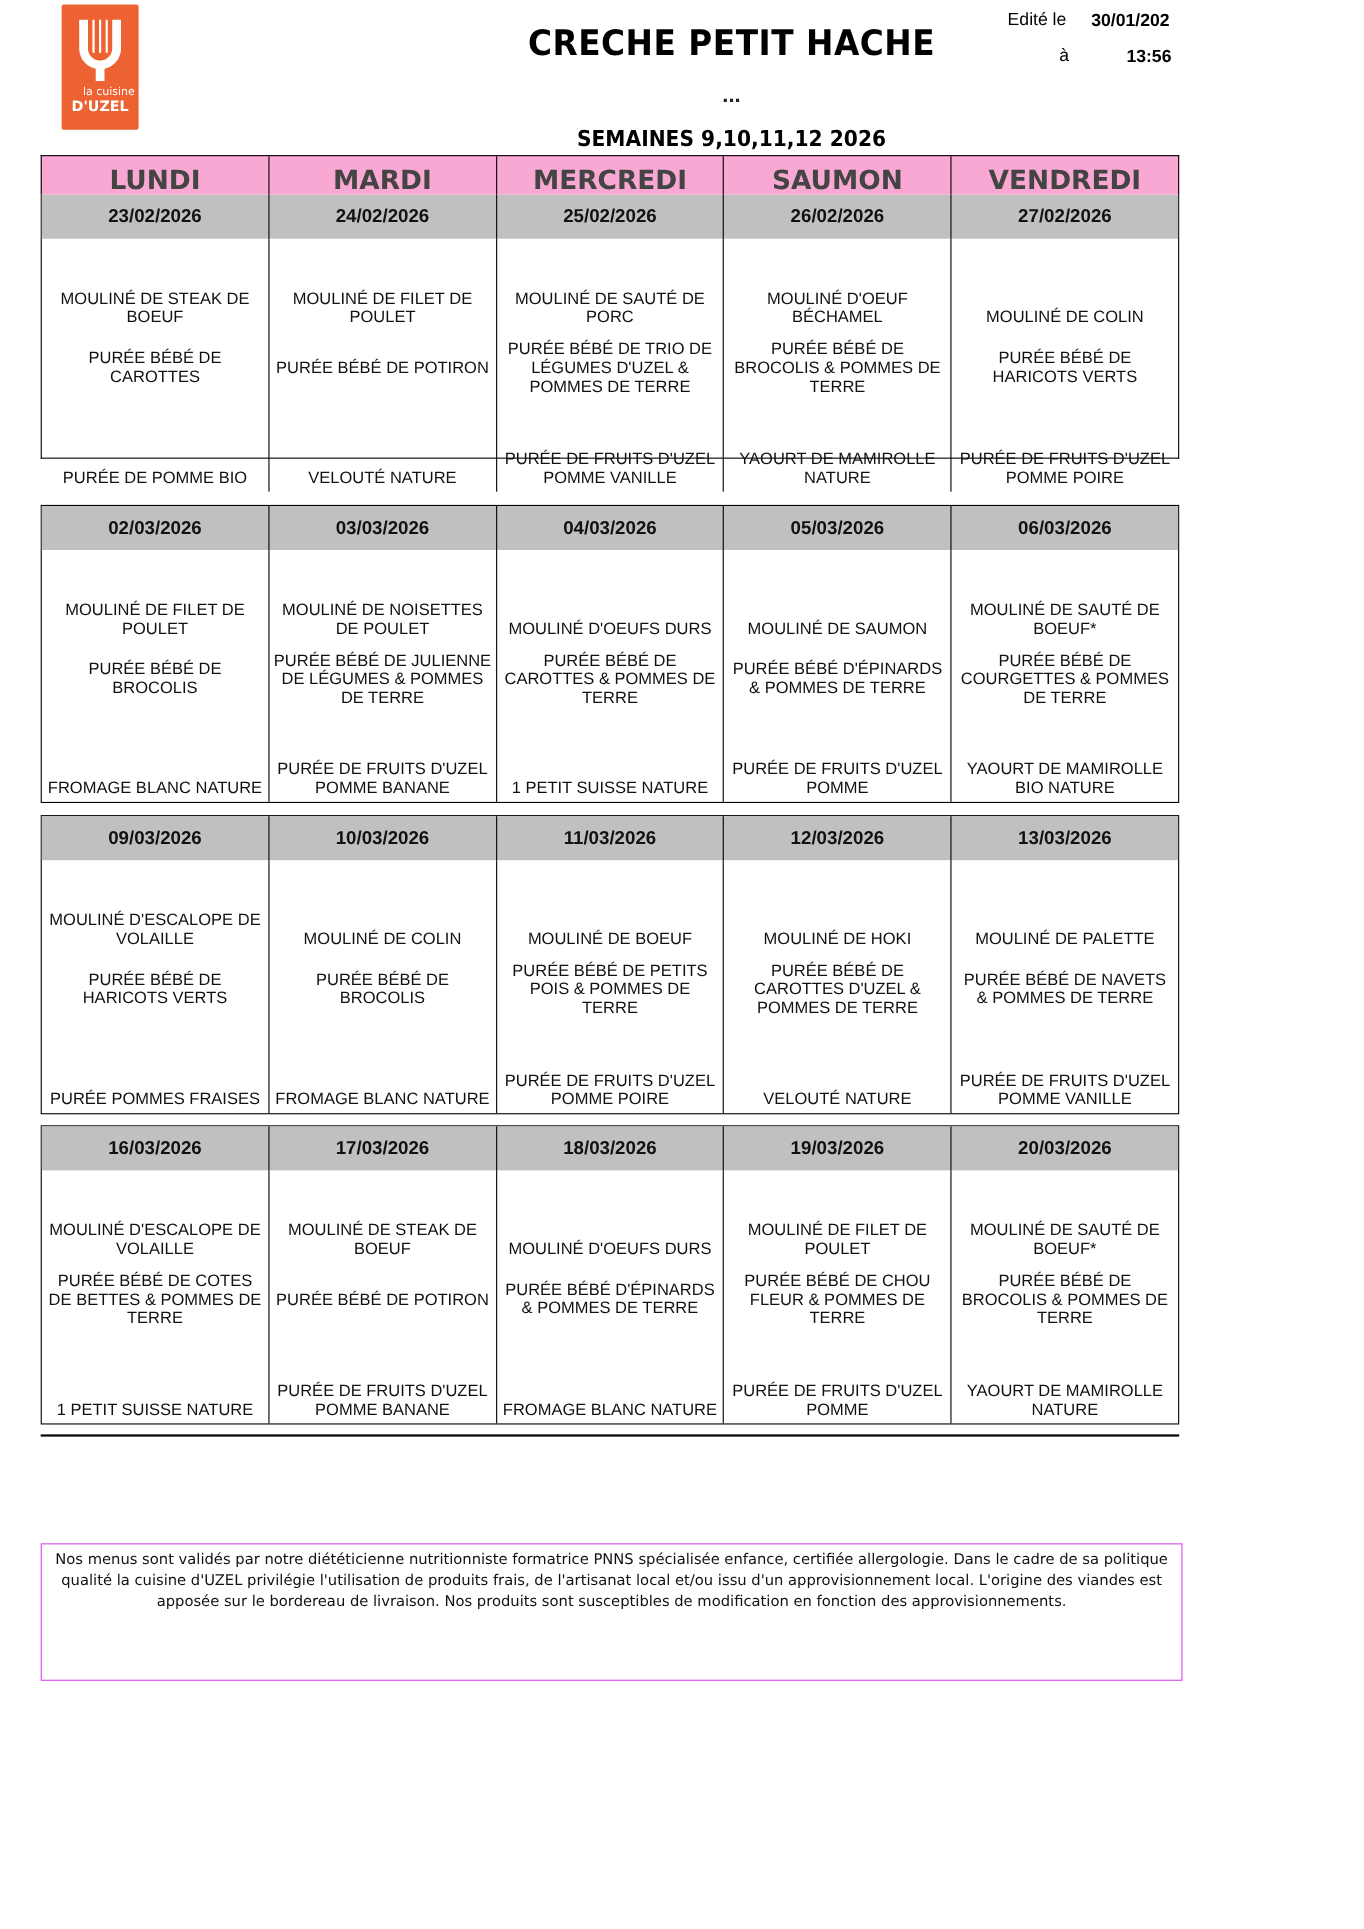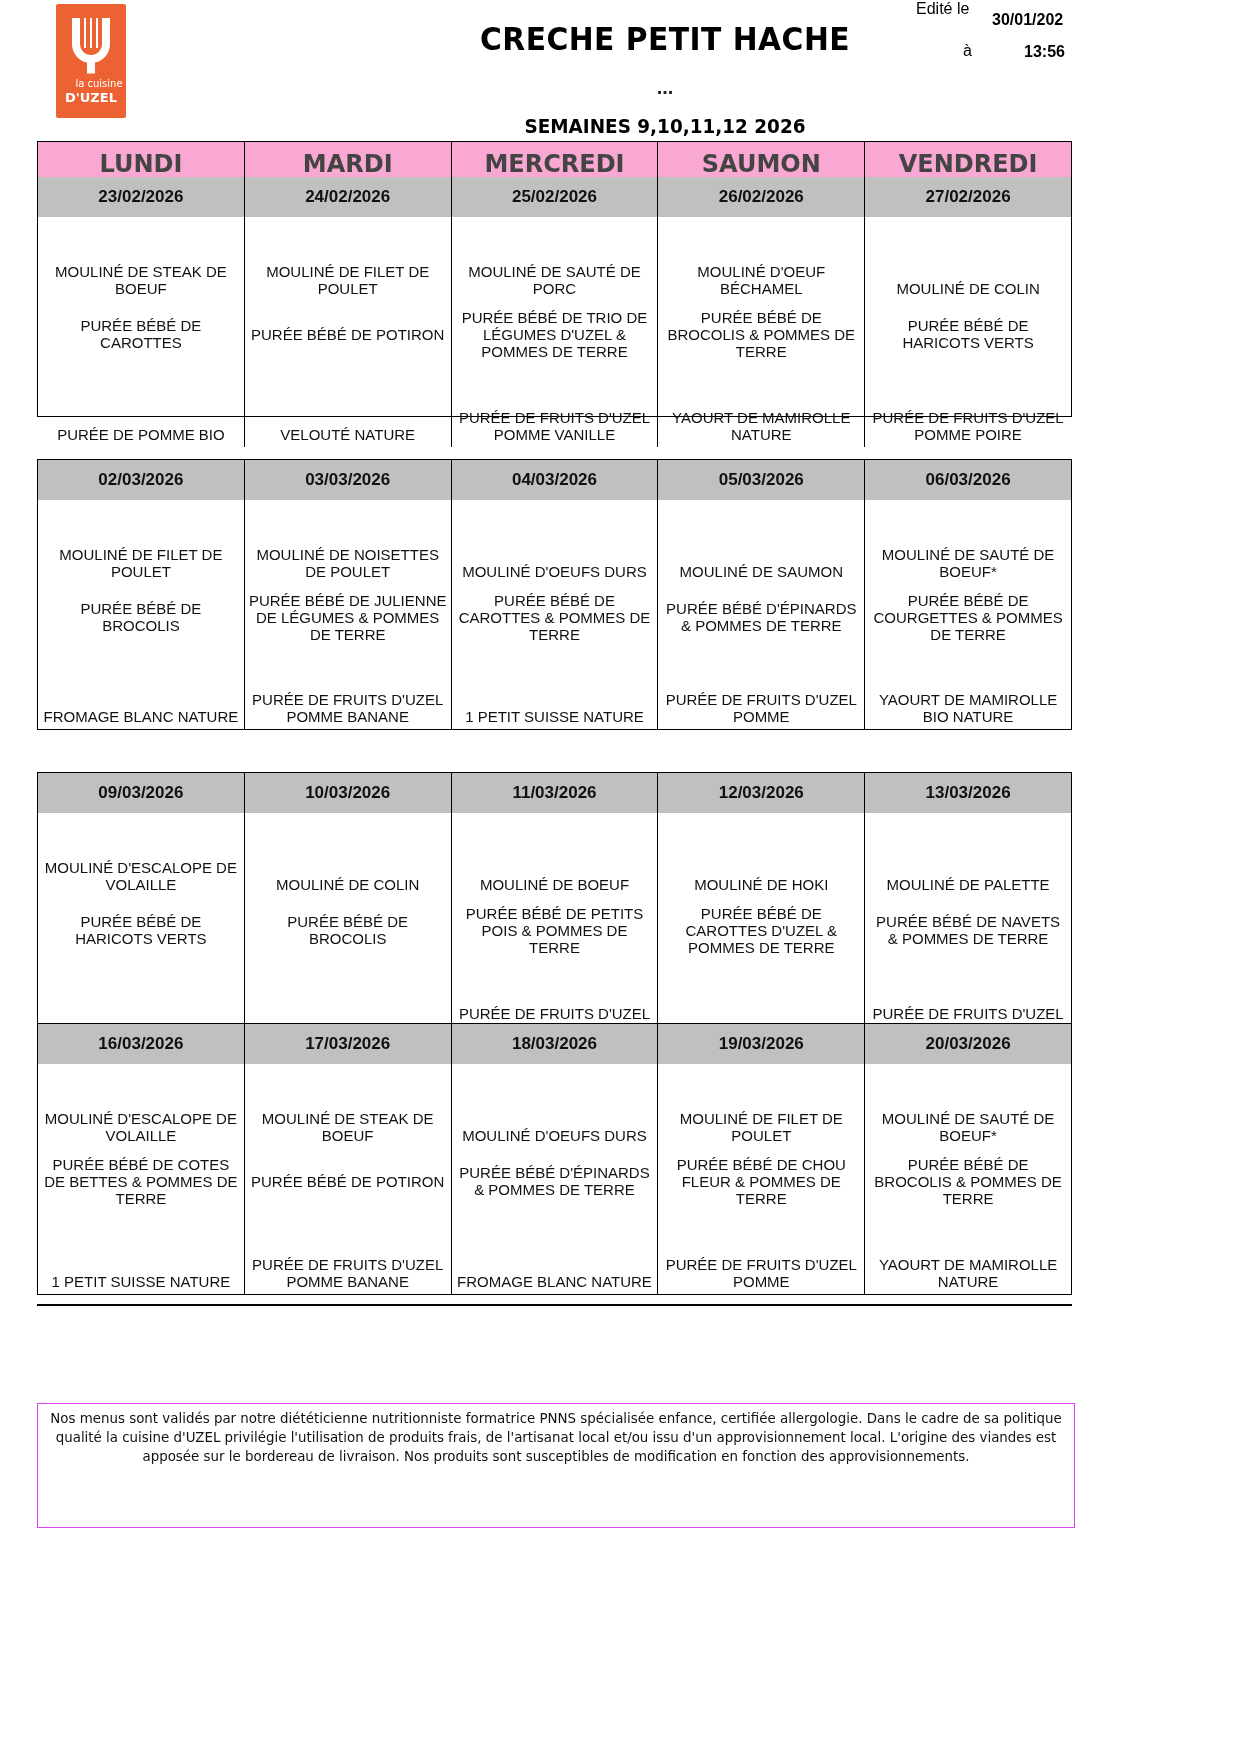--- a/index.html
+++ b/index.html
@@ -44,21 +44,21 @@
     <rect x="26" y="2" width="2" height="30" fill="#ffffff"></rect>
   </svg>
   <div class="lt1">la cuisine</div>
   <div class="lt2">D'UZEL</div>
 </div>
 
 <div class="title">CRECHE PETIT HACHE</div>
 <div class="ellipsis">...</div>
 <div class="subtitle">SEMAINES 9,10,11,12 2026</div>
 
-<div class="edit" style="left:916px; top:0;">Edité le</div>
+<div class="edit" style="left:916px; top:10px;">Edité le</div>
 <div class="edit b" style="left:992px; top:11px;">30/01/202</div>
 <div class="edit" style="left:963px; top:42px;">à</div>
 <div class="edit b" style="left:1024px; top:43px;">13:56</div>
 
 <div class="days-row">
   <div class="dn">LUNDI</div>
   <div class="dn">MARDI</div>
   <div class="dn">MERCREDI</div>
   <div class="dn">SAUMON</div>
   <div class="dn">VENDREDI</div>
@@ -130,21 +130,21 @@
           <div class="cell r2">PURÉE BÉBÉ D'ÉPINARDS &amp; POMMES DE TERRE</div>
           <div class="cell r3">PURÉE DE FRUITS D'UZEL POMME</div>
         </div>
         <div class="col">
           <div class="cell r1">MOULINÉ DE SAUTÉ DE BOEUF*</div>
           <div class="cell r2">PURÉE BÉBÉ DE COURGETTES &amp; POMMES DE TERRE</div>
           <div class="cell r3">YAOURT DE MAMIROLLE BIO NATURE</div>
         </div>
       </div>
     </div>
-    <div class="week" style="top: 772px; height: 272px;">
+    <div class="week" style="top: 741px; height: 272px;">
       <div class="dates">
         <div class="d">09/03/2026</div>
         <div class="d">10/03/2026</div>
         <div class="d">11/03/2026</div>
         <div class="d">12/03/2026</div>
         <div class="d">13/03/2026</div>
       </div>
       <div class="body" style="height: 230px;">
         <div class="col">
           <div class="cell r1">MOULINÉ D'ESCALOPE DE VOLAILLE</div>

